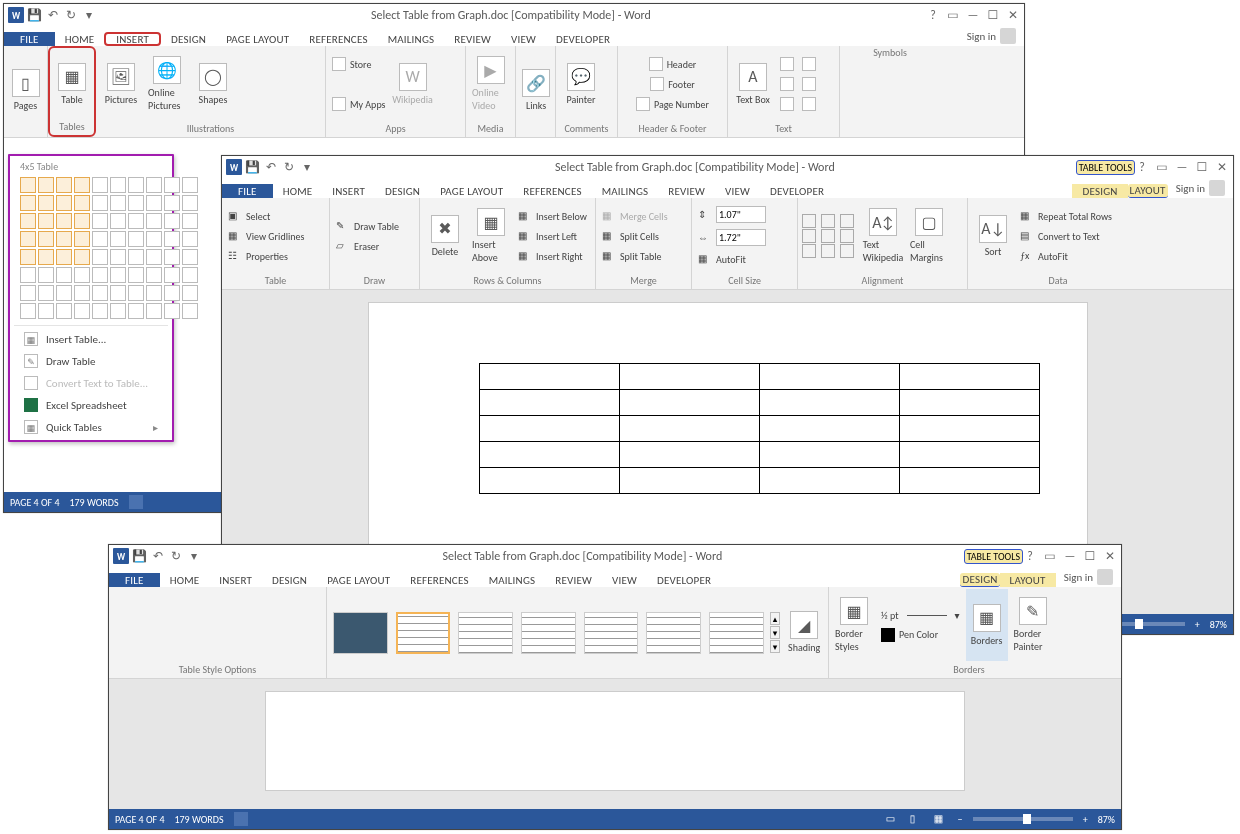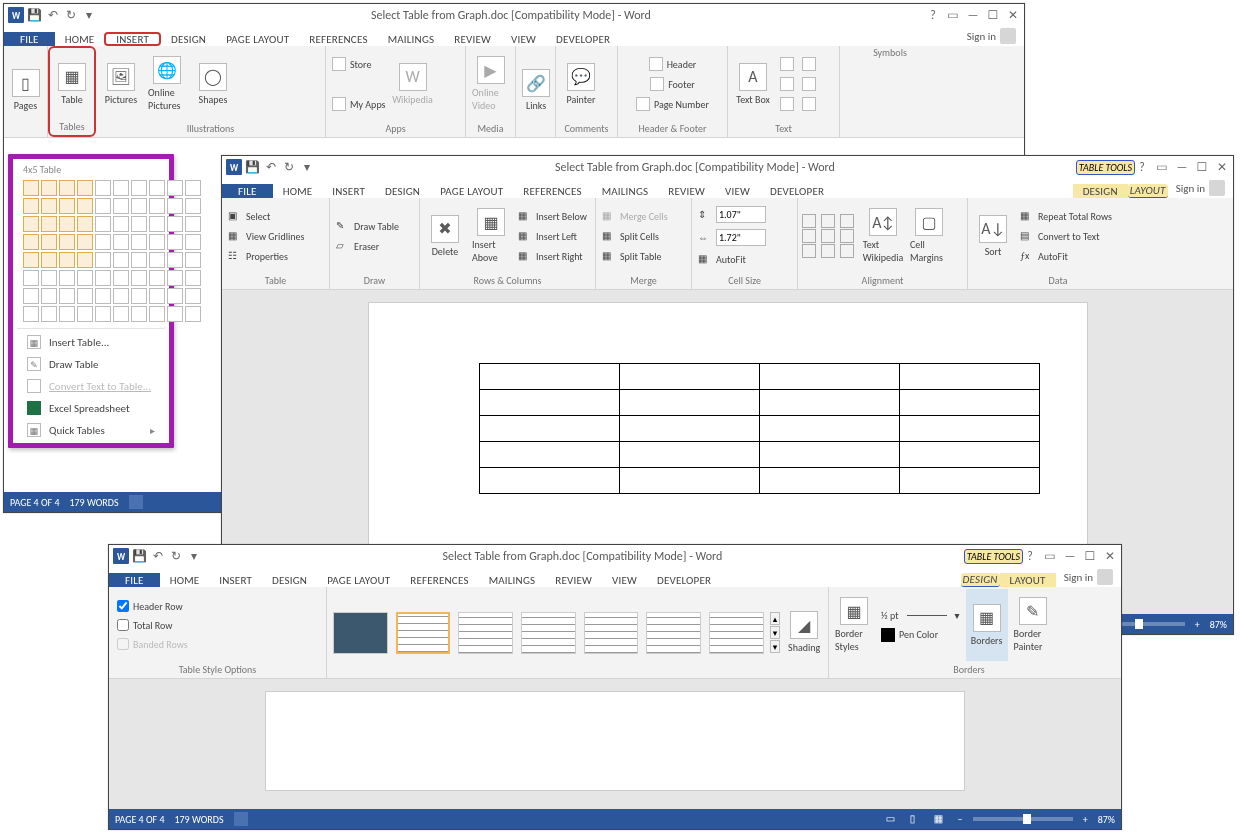--- a/index.html
+++ b/index.html
@@ -29,34 +29,34 @@
 .rgroup-body { flex: 1; display: flex; align-items: stretch; padding: 2px 4px; gap: 4px; }
 .rgroup-label { text-align: center; font-size: 10px; color: #777; padding-bottom: 2px; position: relative; }
 
 .rbtn-big { width: 42px; display: flex; flex-direction: column; align-items: center; justify-content: center; gap: 2px; font-size: 10px; color: #444; padding: 4px 2px; }
 .rbtn-big .ico { width: 28px; height: 28px; background: #fff; border: 1px solid #bbb; display: flex; align-items: center; justify-content: center; font-size: 16px; color: #5a5a5a; }
 .rbtn-small-col { display: flex; flex-direction: column; justify-content: center; gap: 2px; }
 .rbtn-small { display: flex; align-items: center; gap: 4px; font-size: 10px; color: #444; padding: 2px; }
 .rbtn-small .ico-s { width: 14px; height: 14px; background: #fff; border: 1px solid #bbb; display: inline-block; }
 
 .hl-red { border: 2px solid #cc3333; border-radius: 6px; }
-.hl-blue { border: 1.5px solid #3355cc; border-radius: 3px; padding: 0 2px; font-style: italic; }
+.hl-blue { border: 1.5px solid #3355cc; border-radius: 3px; padding: 0 2px; }
 .tab.hl-blue { border-bottom: 1.5px solid #3355cc; }
 
 .table-tools-tab { background: #f7e9a4; border: none; }
 
 
-.table-panel { position: absolute; left: 8px; top: 154px; width: 166px; background: #fff; border: 5px solid #a21caf; border-radius: 1px; box-shadow: 1px 2px 4px rgba(0,0,0,.25); z-index: 5; padding: 2px 4px 0; }
+.table-panel { position: absolute; left: 8px; top: 154px; width: 166px; background: #fff; border: 2px solid #a21caf; border-radius: 1px; box-shadow: 1px 2px 4px rgba(0,0,0,.25); z-index: 5; padding: 2px 4px 0; }
 .table-panel .tp-title { font-size: 10px; color: #888; padding: 2px 6px; }
 .grid { display: grid; grid-template-columns: repeat(10, 16px); gap: 2px; padding: 2px 6px 6px; }
 .cell { width: 16px; height: 16px; border: 1px solid #bbb; background: #fff; }
 .cell.sel { background: #fcefda; border-color: #e6a94d; }
 .tp-menu { border-top: 1px solid #e4e4e4; padding: 2px 0; }
 .tp-item { display: flex; align-items: center; gap: 8px; font-size: 11px; color: #444; padding: 4px 10px; }
-.tp-item.disabled { color: #bbb; text-decoration: underline; }
+.tp-item.disabled { color: #bbb; }
 .tp-item .ico-s { width: 14px; height: 14px; border: 1px solid #bbb; background: #fff; display: inline-flex; align-items: center; justify-content: center; font-size: 9px; color: #777; }
 .tp-item .arrow { margin-left: auto; color: #888; font-size: 10px; }
 
 .statusbar { height: 20px; background: #2b579a; color: #fff; display: flex; align-items: center; font-size: 10px; padding: 0 6px; gap: 10px; position: absolute; left: 0; right: 0; bottom: 0; }
 .sb-spacer { flex: 1; }
 .zoom-slider { width: 100px; height: 4px; background: #6a88b8; position: relative; }
 .zoom-thumb { position: absolute; top: -3px; width: 8px; height: 10px; background: #fff; left: 50%; }
 
 .docarea { position: absolute; left: 0; right: 0; top: 134px; bottom: 20px; background: #e6e6e6; overflow: hidden; }
 .page { background: #fff; margin: 12px auto; width: 720px; min-height: 400px; border: 1px solid #ccc; position: relative; }
@@ -657,34 +657,20 @@
     <div class="tab table-tools-tab">LAYOUT</div>
     <div class="signin">
         <span>Sign in</span>
         <span class="avatar"></span>
       </div>
   </div>
 
   <div class="ribbon design">
     <div class="rgroup" style="width:218px;">
       <div class="rgroup-body">
-        <div class="rbtn-small-col">
-          <label class="chk">
-              <input type="checkbox" checked="" style="">
-              <span>Header Row</span>
-            </label>
-          <label class="chk">
-              <input type="checkbox" style="">
-              <span>Total Row</span>
-            </label>
-          <label class="chk" style="color:#bbb;">
-              <input type="checkbox" disabled="" style="">
-              <span>Banded Rows</span>
-            </label>
-        </div>
       </div>
       <div class="rgroup-label">Table Style Options</div>
     </div>
     <div class="rgroup" style="width:502px;">
       <div class="rgroup-body" style="align-items:center;">
         <div class="style-swatch filled"></div>
         <div class="style-swatch sel"></div>
         <div class="style-swatch"></div>
         <div class="style-swatch"></div>
         <div class="style-swatch"></div>

